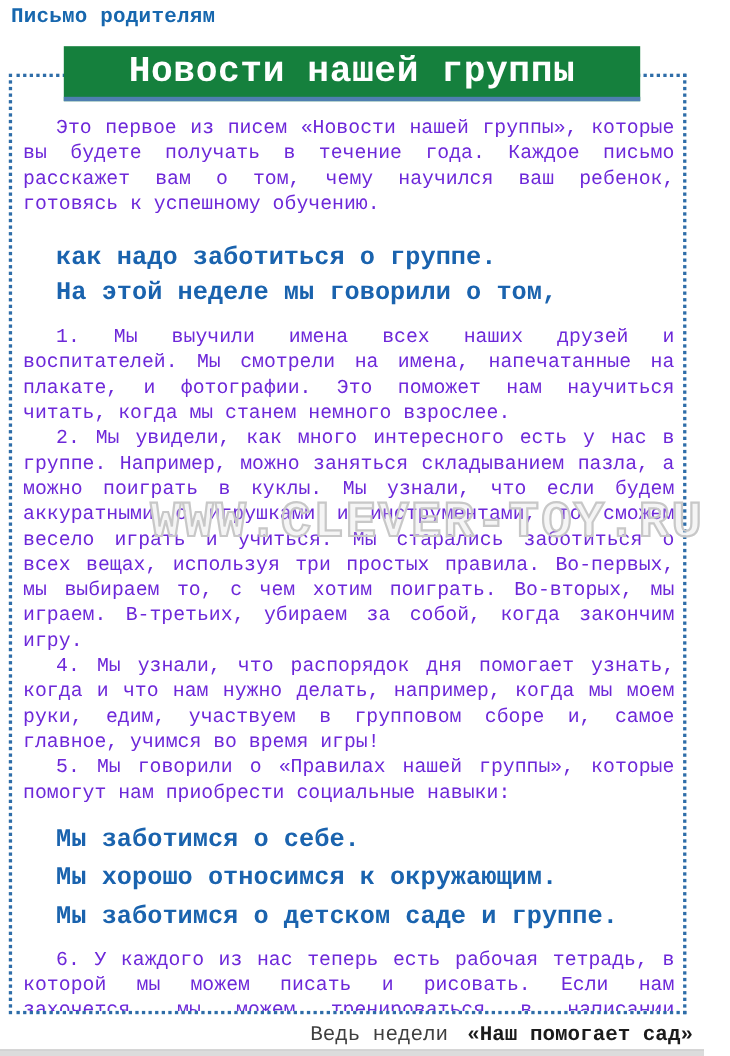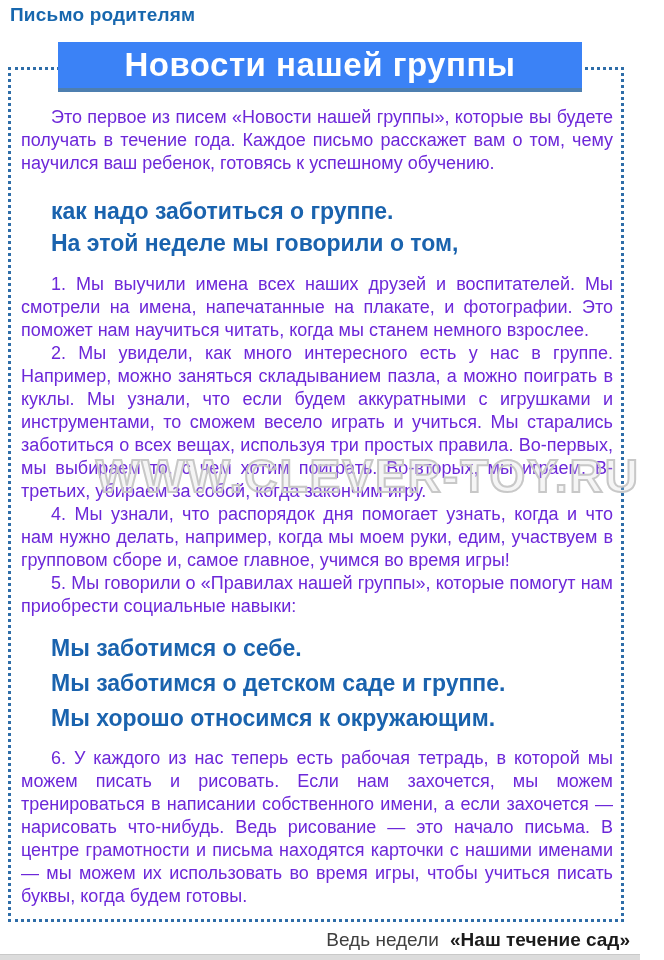--- a/index.html
+++ b/index.html
@@ -2,21 +2,21 @@
 <html><head>
 <meta charset="utf-8">
 <style>
   html, body { margin: 0; padding: 0; background: #ffffff; }
   .page {
     position: relative;
     width: 640px;
     height: 960px;
     background: #ffffff;
     overflow: hidden;
-    font-family: Liberation Sans, sans-serif;
+    font-family: Liberation Mono, monospace;
   }
   .page-header {
     position: absolute;
     left: 10px;
     top: 4px;
     font-size: 19px;
     font-weight: bold;
     color: #1767ae;
     letter-spacing: 0.2px;
   }
@@ -30,21 +30,21 @@
     box-sizing: border-box;
     overflow: hidden;
   }
   .banner {
     position: absolute;
     left: 50%;
     top: 42px;
     transform: translateX(-50%);
     width: 524px;
     height: 46px;
-    background: #3b82f6;
+    background: #15803d;
     border-bottom: 4px solid #4e7fb0;
     z-index: 2;
     display: flex;
     align-items: center;
     justify-content: center;
   }
   .banner-title {
     color: #ffffff;
     font-size: 33px;
     font-weight: bold;
@@ -131,31 +131,31 @@
         <div>На этой неделе мы говорили о том,</div>
       </div>
 
       <p class="body-p">1. Мы выучили имена всех наших друзей и воспитателей. Мы смотрели на имена, напечатанные на плакате, и фотографии. Это поможет нам научиться читать, когда мы станем немного взрослее.</p>
       <p class="body-p">2. Мы увидели, как много интересного есть у нас в группе. Например, можно заняться складыванием пазла, а можно поиграть в куклы. Мы узнали, что если будем аккуратными с игрушками и инструментами, то сможем весело играть и учиться. Мы старались заботиться о всех вещах, используя три простых правила. Во-первых, мы выбираем то, с чем хотим поиграть. Во-вторых, мы играем. В-третьих, убираем за собой, когда закончим игру.</p>
       <p class="body-p">4. Мы узнали, что распорядок дня помогает узнать, когда и что нам нужно делать, например, когда мы моем руки, едим, участвуем в групповом сборе и, самое главное, учимся во время игры!</p>
       <p class="body-p">5. Мы говорили о «Правилах нашей группы», которые помогут нам приобрести социальные навыки:</p>
 
       <div class="rules">
         <div>Мы заботимся о себе.</div>
+        <div>Мы хорошо относимся к окружающим.</div>
         <div>Мы заботимся о детском саде и группе.</div>
-        <div>Мы хорошо относимся к окружающим.</div>
       </div>
 
       <p class="body-p">6. У каждого из нас теперь есть рабочая тетрадь, в которой мы можем писать и рисовать. Если нам захочется, мы можем тренироваться в написании собственного имени, а если захочется — нарисовать что-нибудь. Ведь рисование — это начало письма. В центре грамотности и письма находятся карточки с нашими именами — мы можем их использовать во время игры, чтобы учиться писать буквы, когда будем готовы.</p>
 
     </div>
   </div>
 
   <div class="watermark">WWW.CLEVER-TOY.RU</div>
 
   <div class="footer">
     <span class="f-prefix">Ведь недели</span>
-    <span class="f-topic">«Наш течение сад»</span>
+    <span class="f-topic">«Наш помогает сад»</span>
   </div>
 
   <div class="bottom-edge"></div>
 
 </div>
 
 </body></html>

